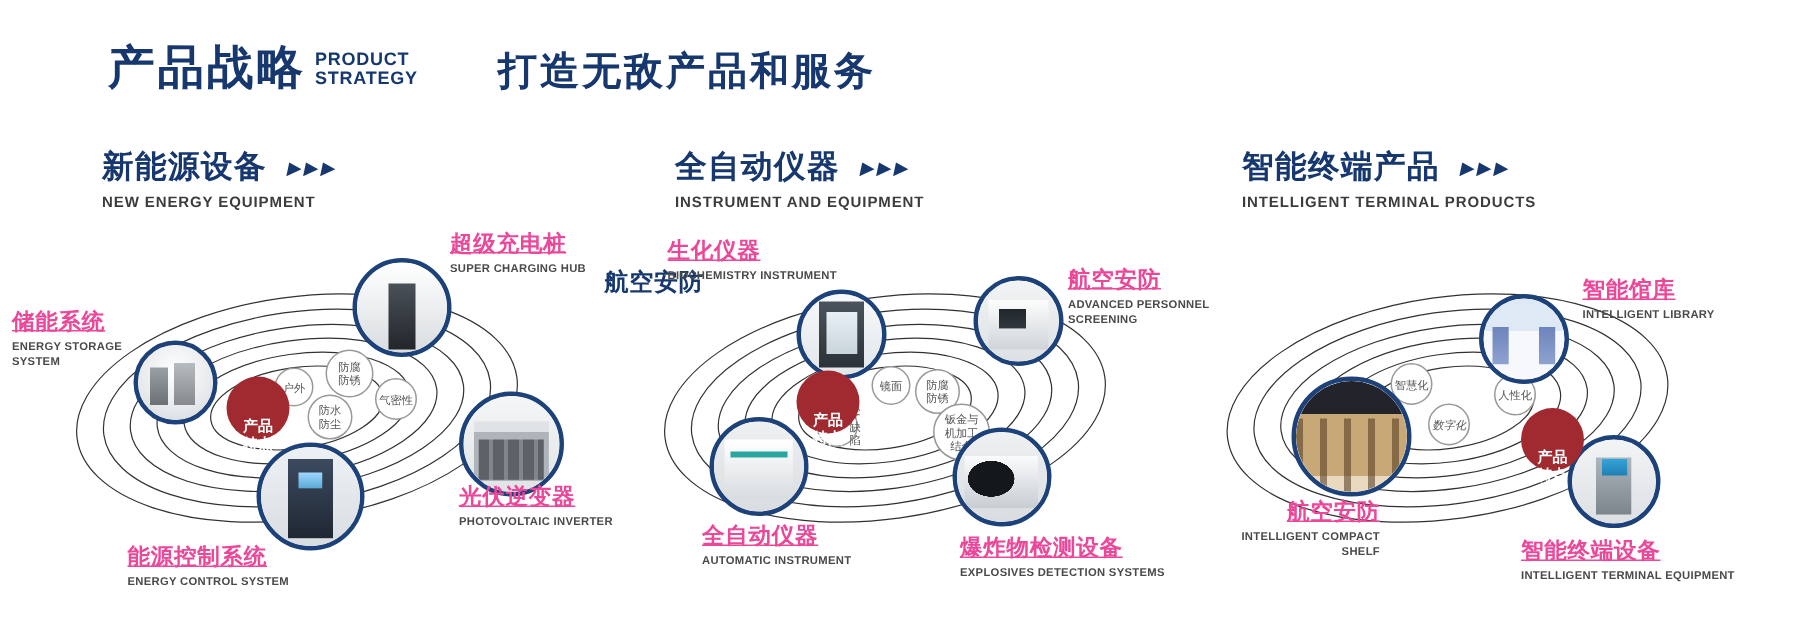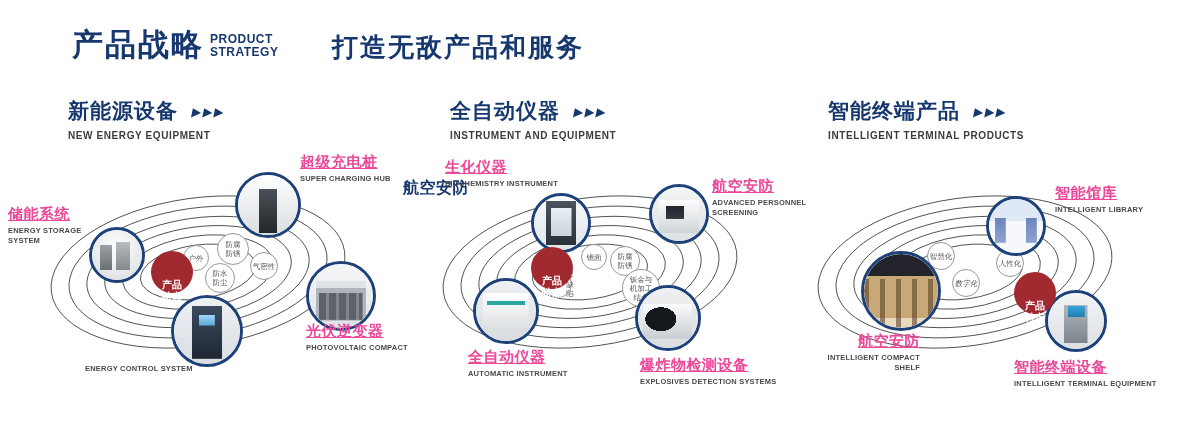--- a/index.html
+++ b/index.html
@@ -141,23 +141,24 @@
   <div class="plabel" style="left:8px;top:205px;width:88px;">
     <div class="plz">储能系统</div>
     <div class="ple">ENERGY STORAGE SYSTEM</div>
   </div>
   <div class="plabel" style="left:300px;top:153px;width:120px;">
     <div class="plz">超级充电桩</div>
     <div class="ple">SUPER CHARGING HUB</div>
   </div>
   <div class="plabel" style="left:306px;top:322px;width:120px;">
     <div class="plz">光伏逆变器</div>
-    <div class="ple">PHOTOVOLTAIC COMPACT</div>
+    <div class="ple">PHOTOVOLTAIC INVERTER</div>
   </div>
   <div class="plabel" style="left:85px;top:362px;width:130px;">
+    <div class="plz">能源控制系统</div>
     <div class="ple">ENERGY CONTROL SYSTEM</div>
   </div>
 
   <div class="sec-head" style="left:450px;top:97px;">
     <div>
       <span class="sec-zh">全自动仪器</span>
       <span class="arrows">▶▶▶</span>
     </div>
     <div class="sec-en">INSTRUMENT AND EQUIPMENT</div>
   </div>

